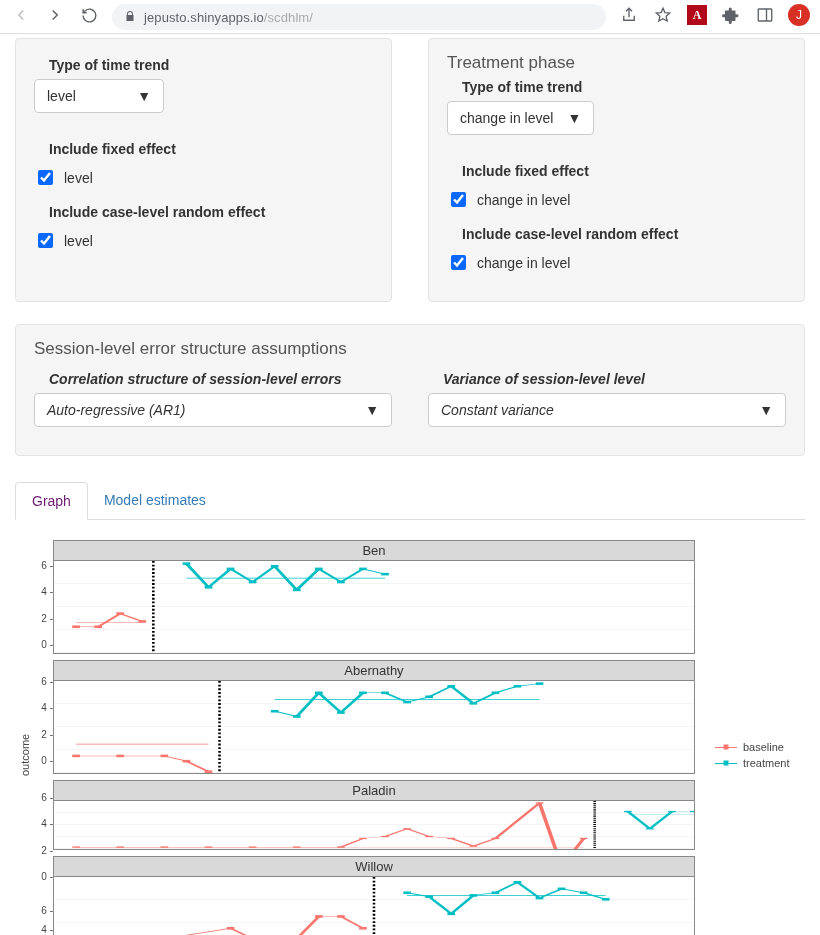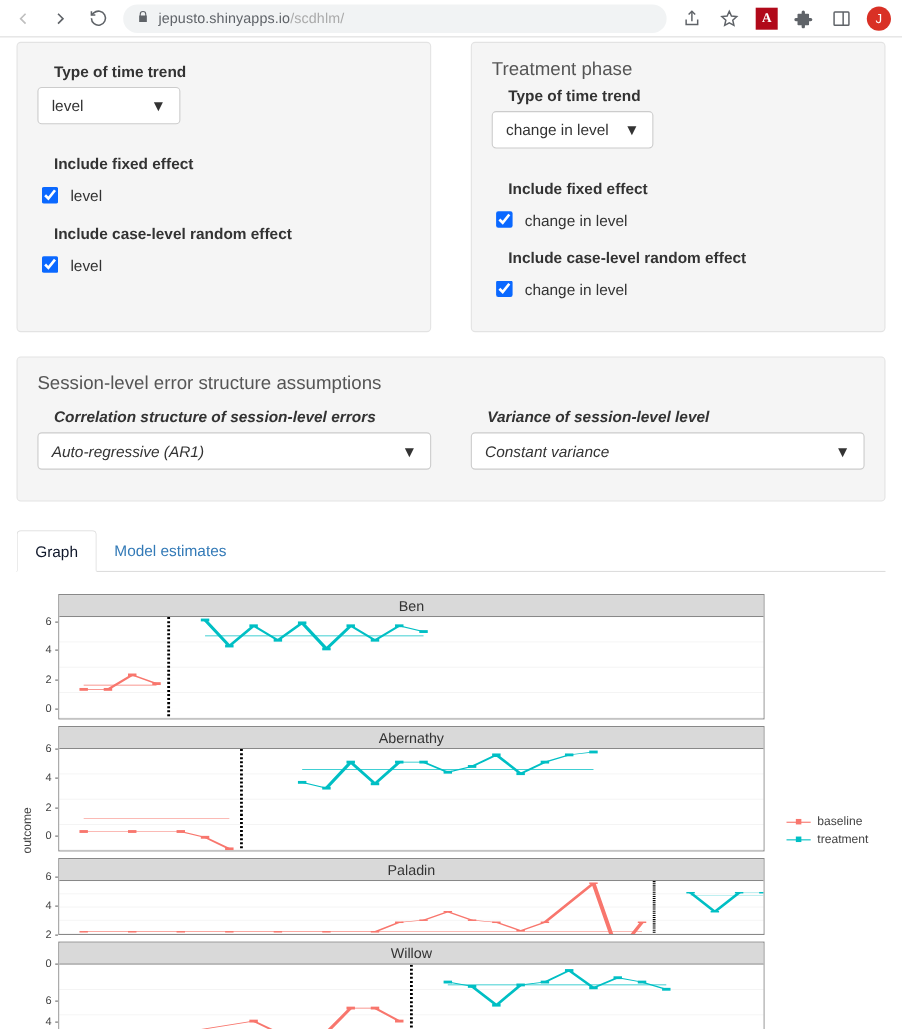--- a/index.html
+++ b/index.html
@@ -6,21 +6,21 @@
   body {
     margin: 0;
     font-family: "Helvetica Neue", Helvetica, Arial, sans-serif;
     font-size: 14px;
     color: #333;
     background: #fff;
   }
   
   .chrome {
     display: flex;
-    align-items: center;
+    align-items: flex-start;
     gap: 12px;
     padding: 4px 10px;
     border-bottom: 1px solid #ddd;
     height: 34px;
   }
   .chrome .icon-btn {
     width: 22px;
     height: 22px;
     display: flex;
     align-items: center;
@@ -100,21 +100,21 @@
   .err-col { flex:1; }
   
   .tabstrip { margin: 26px 15px 0 15px; border-bottom:1px solid #ddd; }
   .tabstrip ul { list-style:none; margin:0; padding:0; display:flex; }
   .tabstrip li {
     padding: 10px 16px;
     cursor:pointer;
     color:#337ab7;
   }
   .tabstrip li.active {
-    color:#0f172a;
+    color:#701a75;
     border:1px solid #ddd;
     border-bottom:1px solid #fff;
     border-radius:4px 4px 0 0;
     margin-bottom:-1px;
     background:#fff;
   }
   
   .chart-area {
     padding: 20px 15px 0 15px;
     display:flex;

